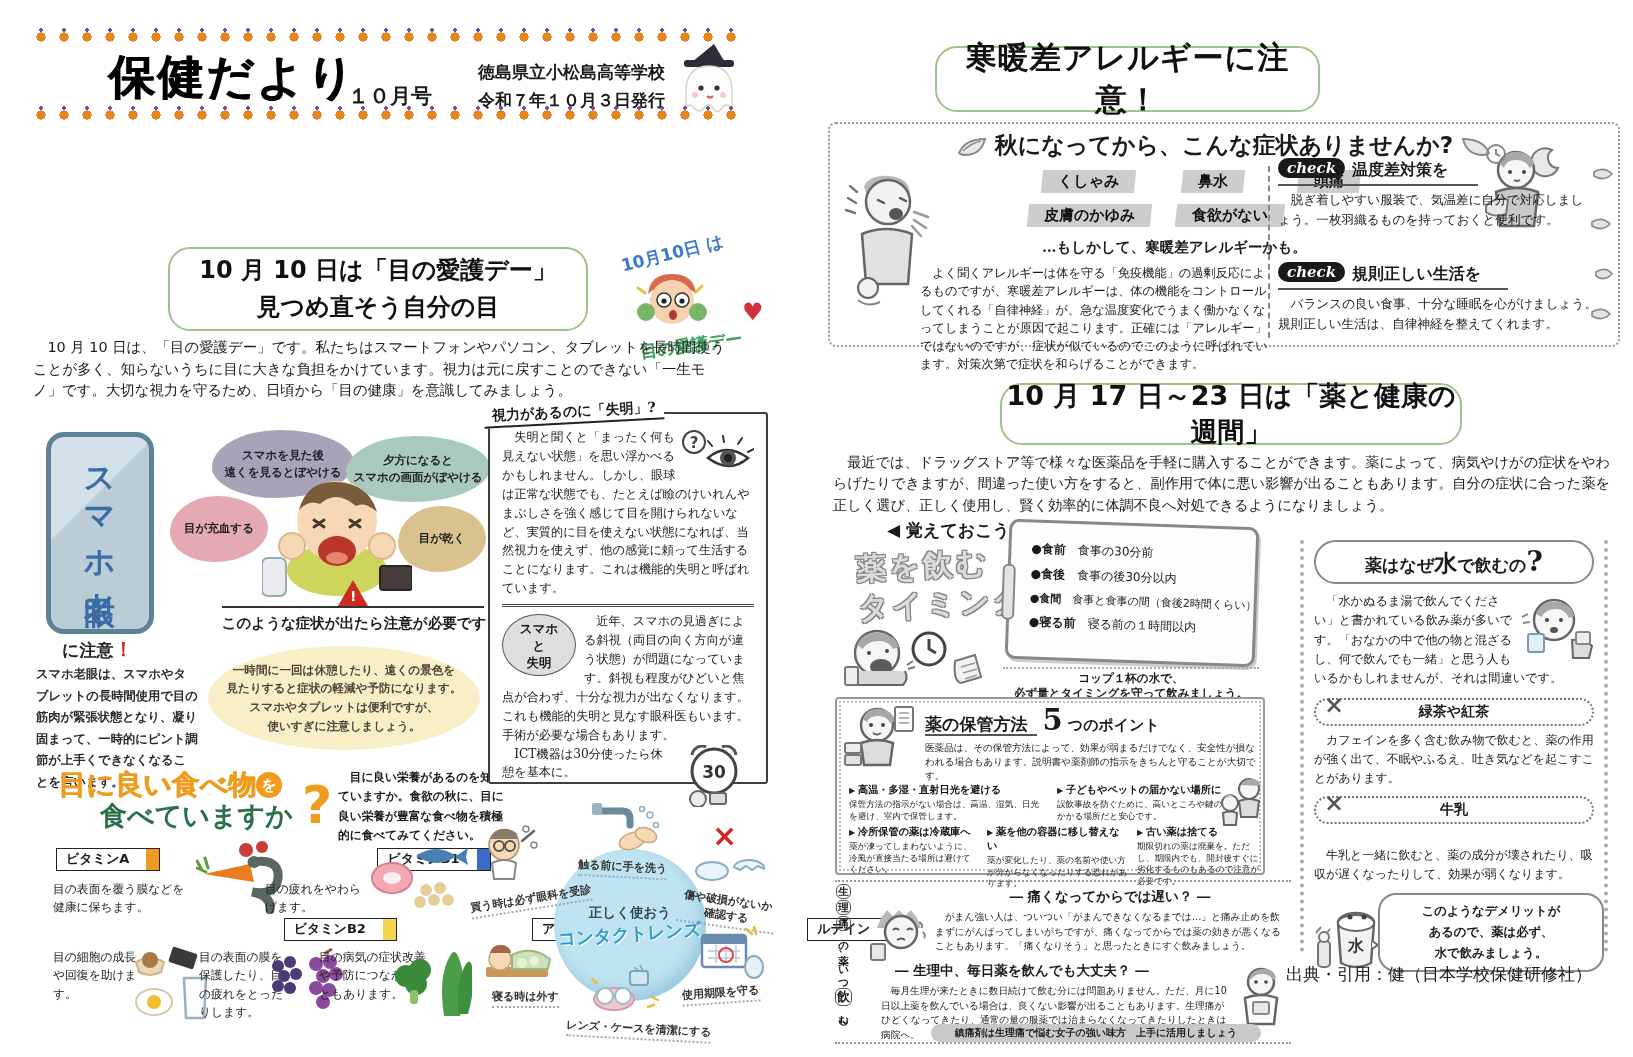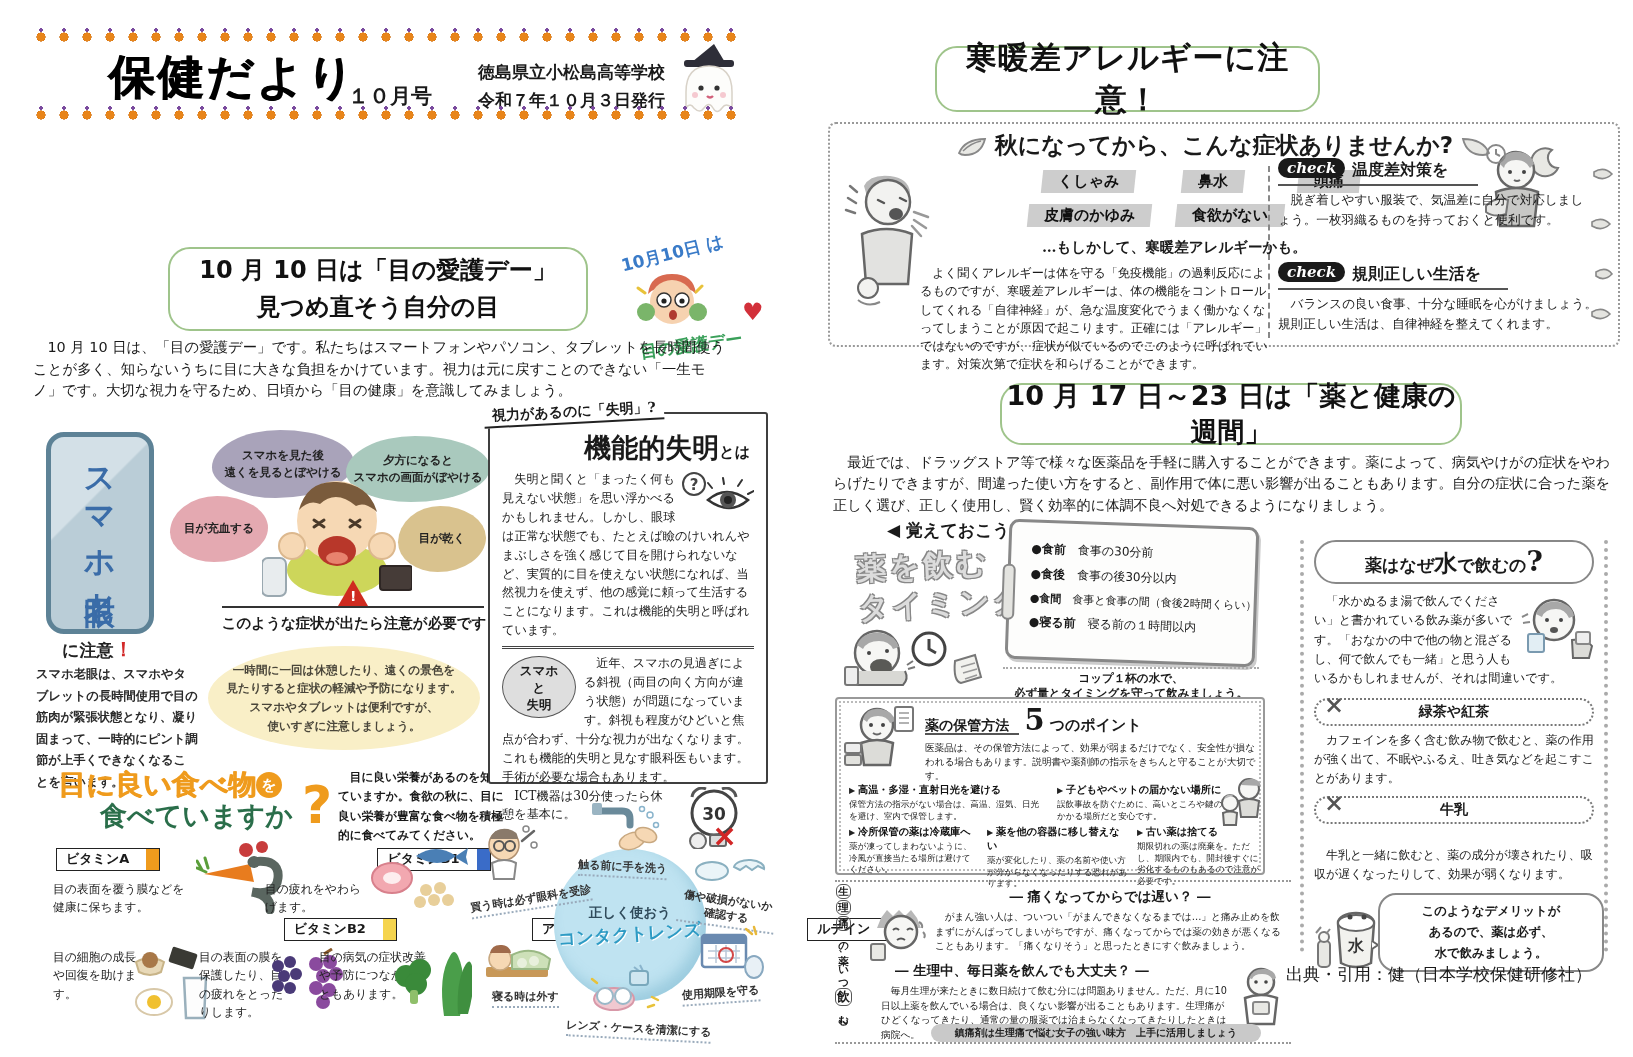--- a/index.html
+++ b/index.html
@@ -201,21 +201,20 @@
       <circle cx="28" cy="42" r="11" fill="#3a8a3a"></circle>
       <circle cx="24" cy="56" r="11" fill="#3a8a3a"></circle>
     <rect x="18" y="62" width="8" height="14" rx="3" fill="#8fbf6a"></rect>
     <path d="M52 88 q-6-40 6-60 q4-8 8 0 q10 22 2 60 Z" fill="#4a9e4a"></path>
     <path d="M66 86 q-2-34 8-50 q4-6 6 2 q4 20-4 48 Z" fill="#3f8f3f"></path>
   </svg>
 
   
   <div class="abs" style="left:488px;top:412px;width:280px;height:372px;border:2.5px solid #3f3f3f;border-radius:3px;background:#fff;padding:14px 12px 8px">
     <div class="abs serif" style="left:-6px;top:-12px;background:#fff;border-bottom:2.5px solid #222;font-size:14px;font-weight:700;padding:1px 8px;transform:rotate(-3deg)">視力があるのに「失明」?</div>
-    <div class="serif" style="text-align:right;margin:2px 4px 4px 0"><span style="font-size:27px;font-weight:900">機能的失明</span><span style="font-size:15px;font-weight:700">とは</span></div>
     <div>
       <svg style="float:right;margin:0 0 2px 4px" width="74" height="46" viewBox="0 0 74 46">
         <circle cx="14" cy="14" r="11" fill="#fff" stroke="#444" stroke-width="2"></circle>
         <text x="14" y="20" text-anchor="middle" font-size="15" font-weight="bold" fill="#444">?</text>
         <path d="M28 30 q18-16 40 0 q-18 16-40 0Z" fill="#fff" stroke="#333" stroke-width="2.5"></path>
         <circle cx="48" cy="30" r="8" fill="#555"></circle>
           <circle cx="48" cy="30" r="4" fill="#222"></circle>
         <path d="M32 18 l-4-5 M44 14 l-1-6 M58 16 l4-6 M68 24 l6-3" stroke="#333" stroke-width="2" stroke-linecap="round"></path>
       </svg>
       <p class="serif" style="font-size:12.2px;line-height:1.55">　失明と聞くと「まったく何も見えない状態」を思い浮かべるかもしれません。しかし、眼球は正常な状態でも、たとえば瞼のけいれんやまぶしさを強く感じて目を開けられないなど、実質的に目を使えない状態になれば、当然視力を使えず、他の感覚に頼って生活することになります。これは機能的失明と呼ばれています。</p>
@@ -403,21 +402,21 @@
       <circle cx="28" cy="22" r="2" fill="#444"></circle>
         <circle cx="40" cy="22" r="2" fill="#444"></circle>
       <path d="M30 30 q4 3 8 0" stroke="#666" stroke-width="2" fill="none"></path>
       <path d="M18 40 q16-6 32 0 l-3 22 h-26 Z" fill="#dcdcd8" stroke="#666" stroke-width="2.5"></path>
       <rect x="2" y="40" width="16" height="10" rx="2" fill="#eee" stroke="#777" stroke-width="2"></rect>
       <rect x="2" y="52" width="16" height="10" rx="2" fill="#e2e2de" stroke="#777" stroke-width="2"></rect>
       <rect x="52" y="4" width="18" height="24" rx="2" fill="#fff" stroke="#777" stroke-width="2"></rect>
       <path d="M56 10 h10 M56 15 h10 M56 20 h10" stroke="#999" stroke-width="1.6"></path>
     </svg>
     <div class="abs serif" style="left:88px;top:4px;white-space:nowrap">
-      <span style="font-size:14px;font-weight:700;border-bottom:2px solid #555;padding-right:10px">薬の保管方法</span>
+      <span style="font-size:17px;font-weight:700;border-bottom:2px solid #555;padding-right:10px">薬の保管方法</span>
       <span style="font-size:29px;font-weight:700">5</span>
       <span style="font-size:15px;font-weight:700">つのポイント</span>
     </div>
     <p class="abs serif" style="left:88px;top:42px;width:332px;font-size:9.6px;line-height:1.45">医薬品は、その保管方法によって、効果が弱まるだけでなく、安全性が損なわれる場合もあります。説明書や薬剤師の指示をきちんと守ることが大切です。</p>
     <div class="abs" style="left:12px;top:84px;width:198px">
       <div class="point-t">高温・多湿・直射日光を避ける</div>
       <div class="point-b">保管方法の指示がない場合は、高温、湿気、日光を避け、室内で保管します。</div>
     </div>
     <div class="abs" style="left:220px;top:84px;width:168px">
       <div class="point-t" style="white-space:normal">子どもやペットの届かない場所に</div>

